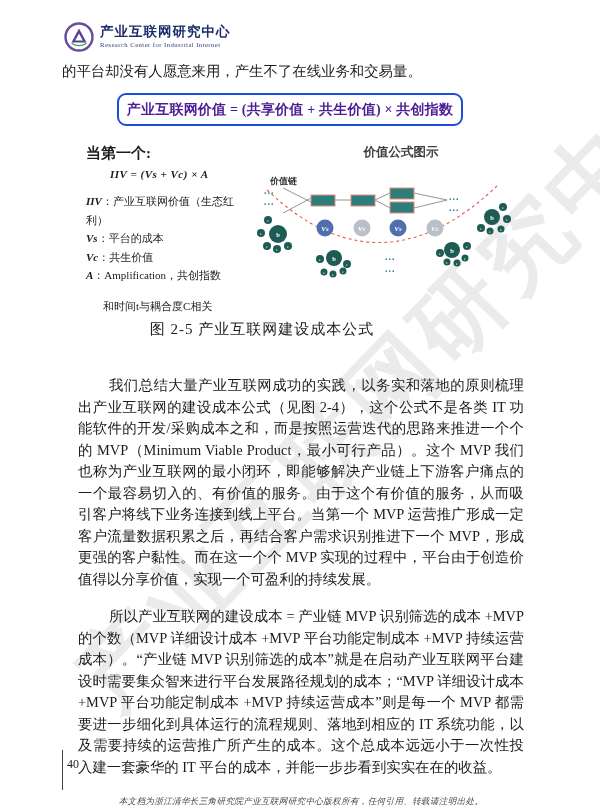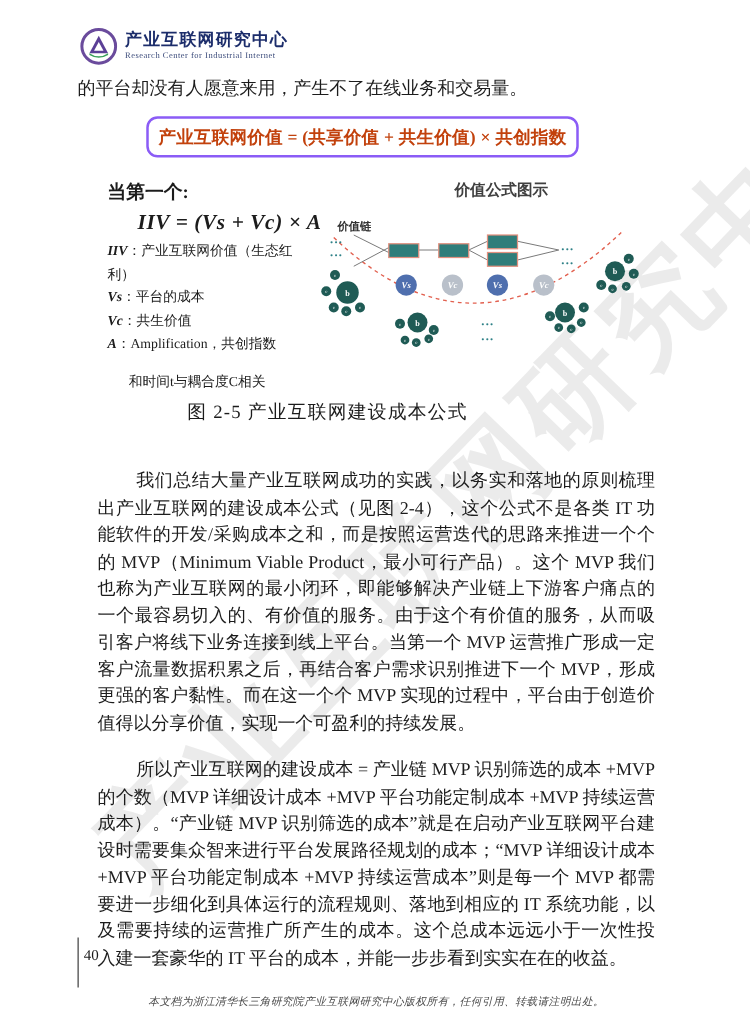--- a/index.html
+++ b/index.html
@@ -19,26 +19,26 @@
     pointer-events:none;
   }
   
   .logo{left:64px; top:22px; width:30px; height:30px;}
   .org-cn{left:100px; top:23px; font-size:13.5px; font-weight:bold; color:#1c2d6b; letter-spacing:1px;}
   .org-en{left:100px; top:41px; font-size:6.8px; color:#3a4a7a; letter-spacing:0.4px;}
   
   .intro{left:62px; top:61px; width:478px; font-size:14.4px; line-height:21px;}
   .formula-box{
     left:117px; top:93px; width:342px; height:29px;
-    border:2px solid #8b5cf6; border-radius:9px;
+    border:2px solid #1d4ed8; border-radius:9px;
     display:flex; align-items:center; justify-content:center;
-    font-size:14px; font-weight:bold; color:#c2410c; letter-spacing:0.2px;
+    font-size:14px; font-weight:bold; color:#4c1d95; letter-spacing:0.2px;
   }
   .vf-heading{left:86px; top:144px; font-size:15px; font-weight:bold;}
-  .vf-formula{left:110px; top:168px; font-size:17px; font-weight:bold; font-style:italic; letter-spacing:0.5px;text-align:center;}
+  .vf-formula{left:110px; top:168px; font-size:11px; font-weight:bold; font-style:italic; letter-spacing:0.5px;text-align:center;}
   .vf-defs{left:86px; top:192px; width:165px; font-size:11px; line-height:18.5px;}
   .def-term{font-weight:bold; font-style:italic;}
   .def-sub{padding-left:17px;margin-top:12px;}
   .diagram-title{left:256px; top:144px; width:290px; text-align:center; font-size:12.5px; font-weight:bold; color:#404040;}
   .diagram-svg{left:256px; top:142px;}
   .fig-caption{left:62px; top:320px; width:400px; text-align:center; font-size:15px; letter-spacing:1px;}
   .body-text{
     left:62px; top:359px; width:478px;
     font-size:14.4px; line-height:21.5px; text-align:justify;
   }

